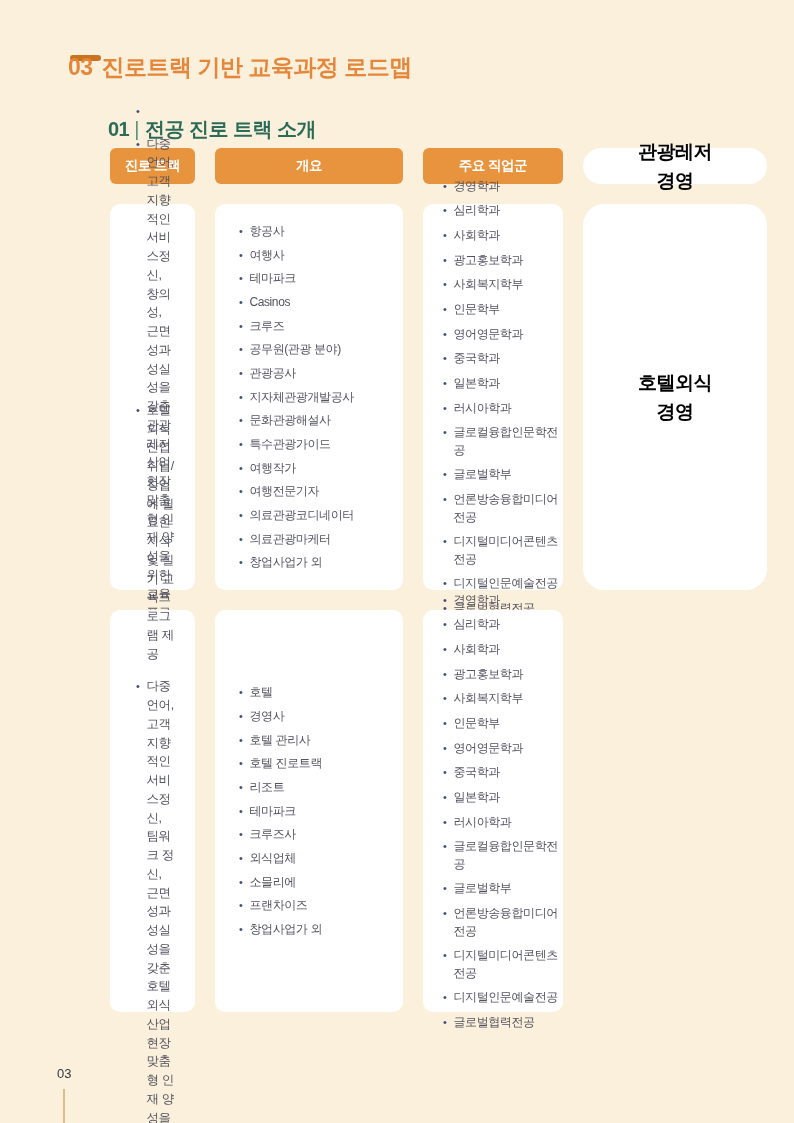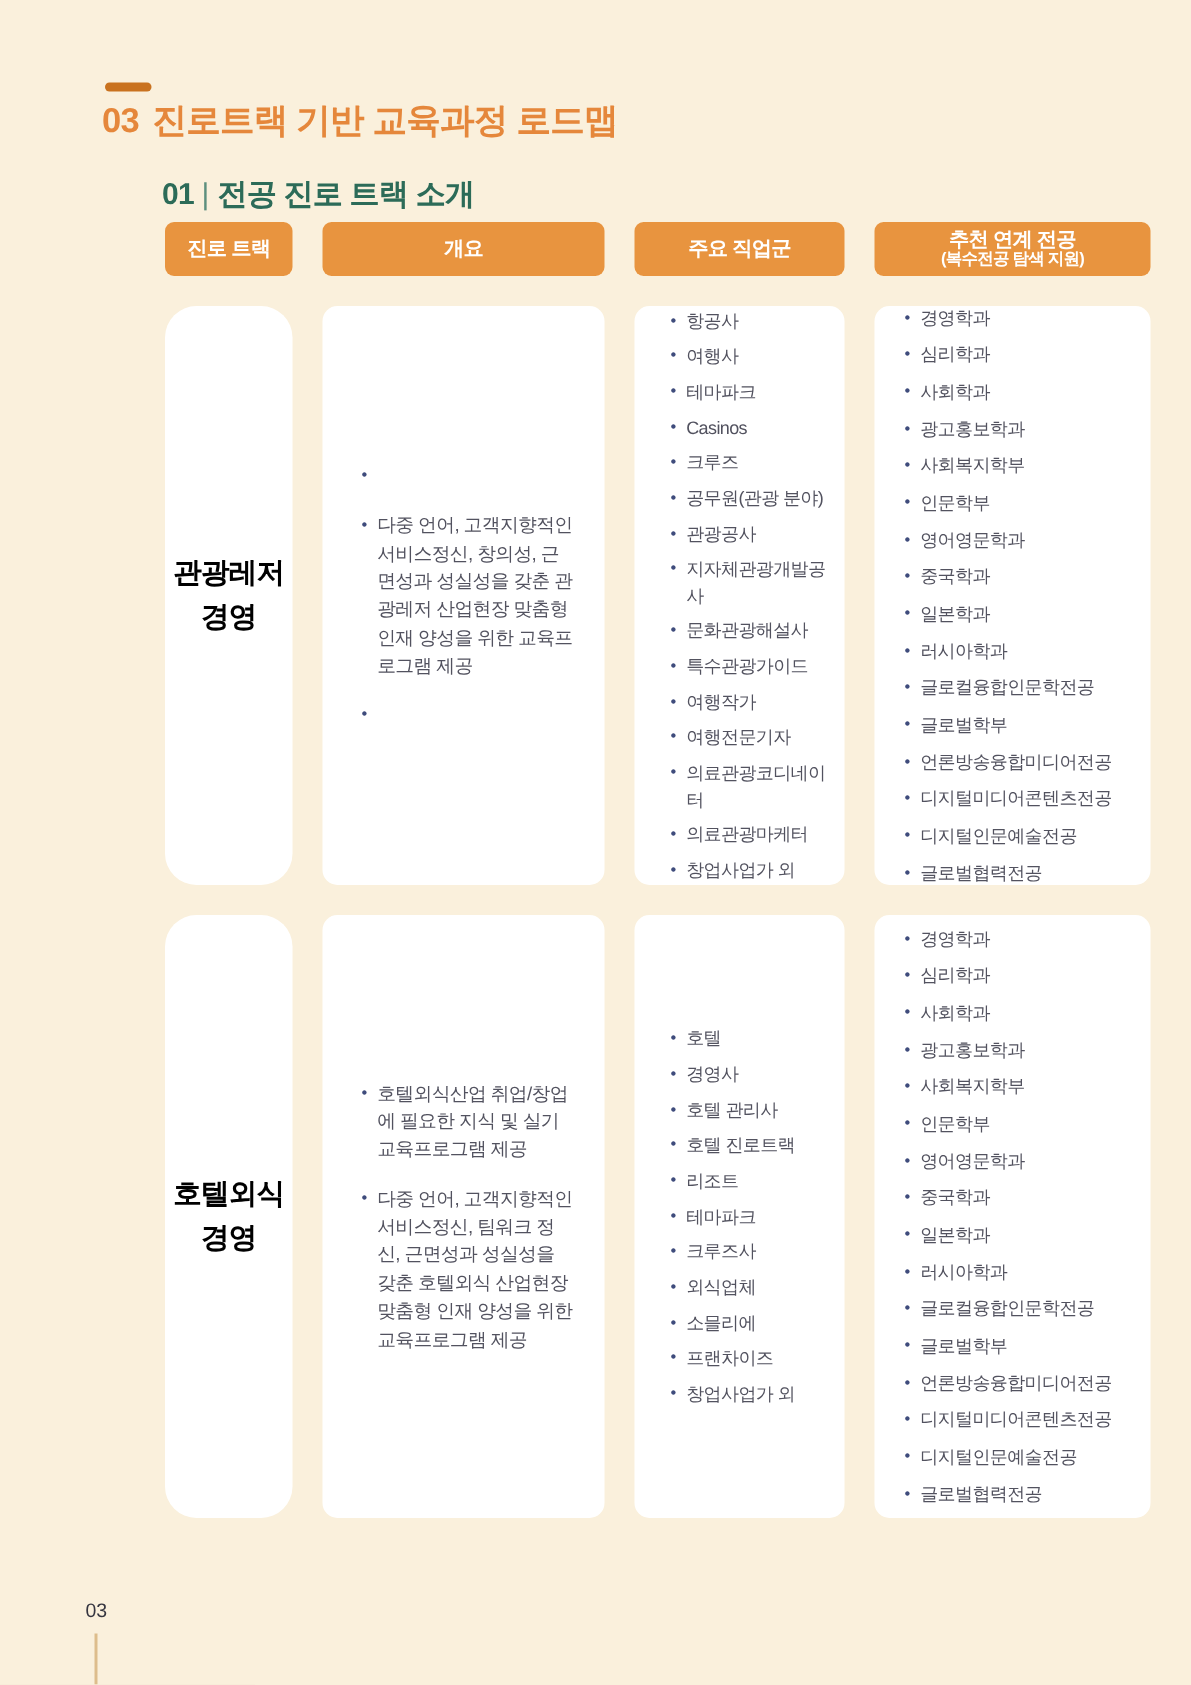--- a/index.html
+++ b/index.html
@@ -16,21 +16,21 @@
     overflow: hidden;
   }
 
   
   .title-bar {
     position: absolute; left: 70px; top: 55px;
     width: 31px; height: 6px;
     background: #C9721F; border-radius: 3px;
   }
   .page-title {
-    position: absolute; left: 68px; top: 65px;
+    position: absolute; left: 68px; top: 52px;
     font-size: 23px; font-weight: 800; color: #E5873B;
     letter-spacing: -0.5px;
   }
   .page-title .title-num { margin-right: 9px; }
   .section-subtitle {
     position: absolute; left: 108px; top: 116px;
     font-size: 20px; font-weight: 800; color: #2C6B58;
     letter-spacing: -0.5px;
   }
   .section-subtitle .sub-divider {
@@ -121,24 +121,20 @@
 
     <div class="th">
       <span>진로 트랙</span>
     </div>
     <div class="th">
       <span>개요</span>
     </div>
     <div class="th">
       <span>주요 직업군</span>
     </div>
-    <div class="th">
-      <span>추천 연계 전공</span>
-      <span class="th-sub">(복수전공 탐색 지원)</span>
-    </div>
 
     <div class="cell track-cell row-1">관광레저
 경영</div>
     <div class="cell overview-cell row-1">
         <div class="li">
           <span class="bullet">•</span>
         </div>
         <div class="li">
           <span class="bullet">•</span>
           <span class="li-text">다중 언어, 고객지향적인 서비스정신, 창의성, 근면성과 성실성을 갖춘 관광레저 산업현장 맞춤형 인재 양성을 위한 교육프로그램 제공</span>

